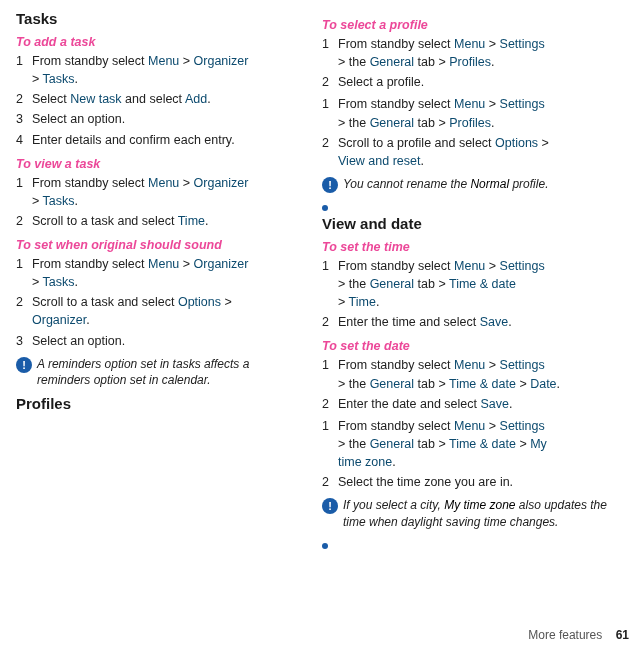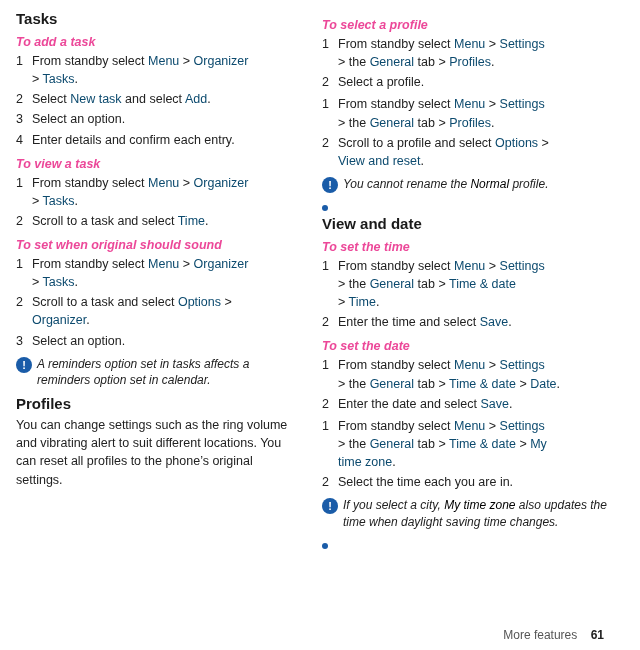--- a/index.html
+++ b/index.html
@@ -101,21 +101,21 @@
     }
     .note-text {
       font-size: 12px;
       font-style: italic;
       color: #222;
       line-height: 1.4;
     }
     .footer {
       position: absolute;
       bottom: 8px;
-      right: 36px;
+      right: 11px;
       font-size: 12px;
       color: #555;
     }
     .page-num {
       font-weight: bold;
       color: #222;
     }
     .italic-link {
       color: #000000;
       font-style: italic;
@@ -183,21 +183,20 @@
         <div class="note-icon">!</div>
 
         <div class="note-text">
           <em>A reminders option set in tasks affects a reminders option set in calendar.</em>
         </div>
       </div>
     </div>
 
     <div>
       <div class="section-title">Profiles</div>
-      <div class="section-intro">You can change settings such as the ring volume and vibrating alert to suit different locations. You can reset all profiles to the phone’s original settings.</div>
     </div>
   </div>
 
   <div class="right-col">
 
     <div class="subsection-title">To select a profile</div>
     <ol class="step-list">
       <li class="step-item">
         <span class="step-num">1</span>
         <span class="step-text">From standby select <span class="link-blue">Menu</span> &gt; <span class="link-blue">Settings</span><br>&gt; the <span class="link-blue">General</span> tab &gt; <span class="link-blue">Profiles</span>.</span>
@@ -257,21 +256,21 @@
         </li>
       </ol>
 
       <ol class="step-list">
         <li class="step-item">
           <span class="step-num">1</span>
           <span class="step-text">From standby select <span class="link-blue">Menu</span> &gt; <span class="link-blue">Settings</span><br>&gt; the <span class="link-blue">General</span> tab &gt; <span class="link-blue">Time &amp; date</span> &gt; <span class="link-blue">My<br>time zone</span>.</span>
         </li>
         <li class="step-item">
           <span class="step-num">2</span>
-          <span class="step-text">Select the time each you are in.</span>
+          <span class="step-text">Select the time zone you are in.</span>
         </li>
       </ol>
 
       <div class="note-box">
         <div class="note-icon">!</div>
         <div class="note-text">
           <em>If you select a city, <span class="italic-link">My time zone</span> also updates the time when daylight saving time changes.</em>
         </div>
       </div>
       <div style="display:flex;align-items:center;margin-bottom:4px;">

